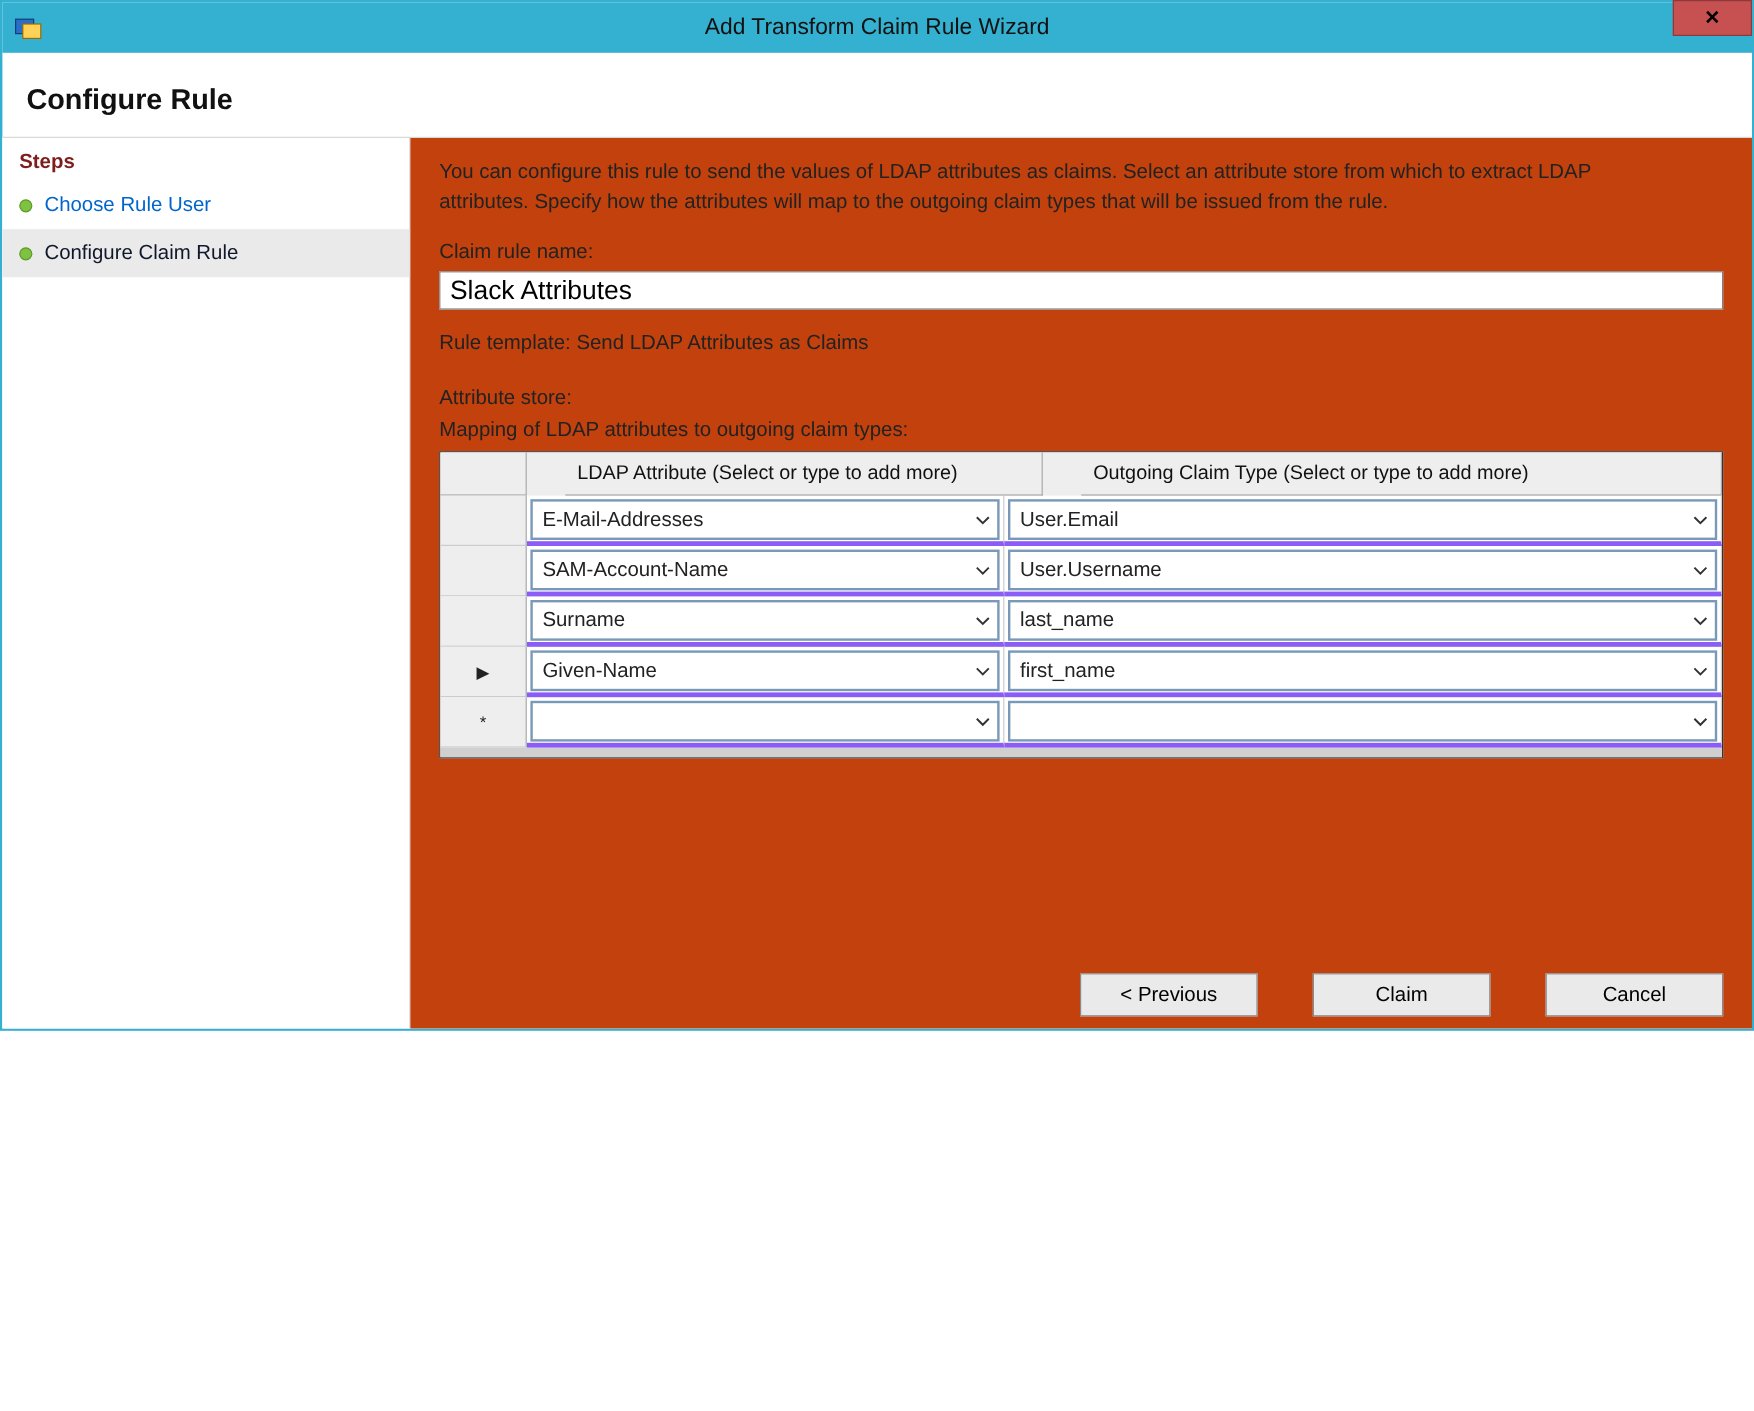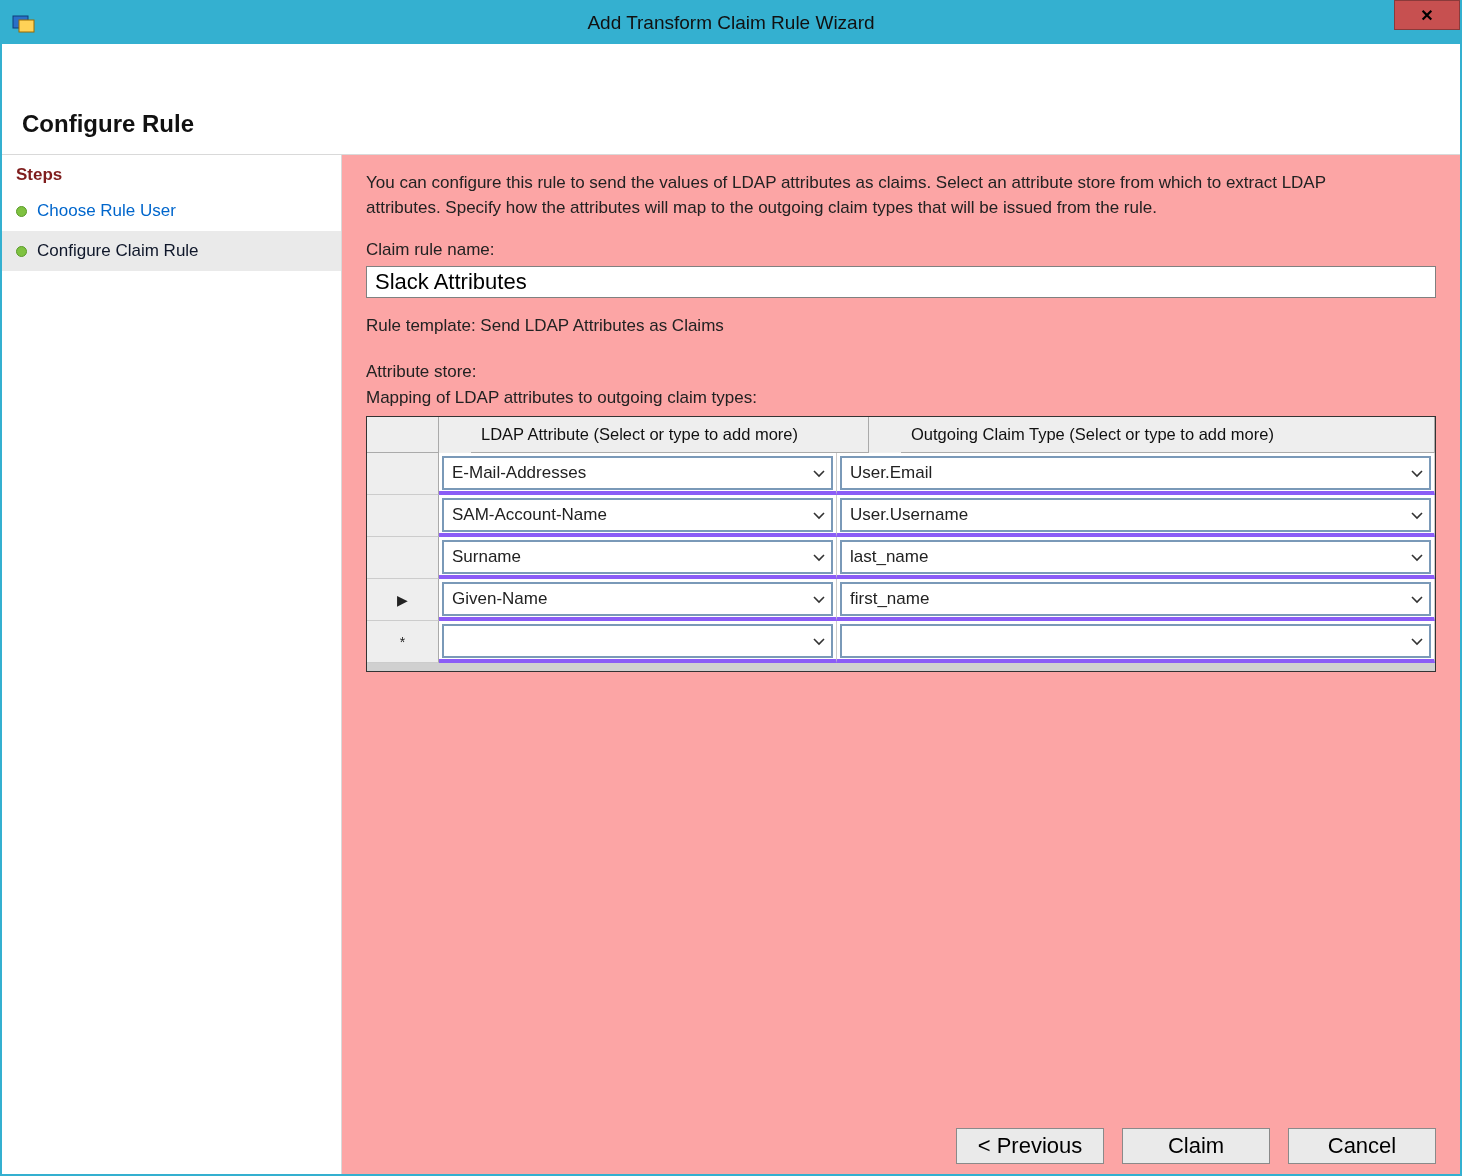--- a/index.html
+++ b/index.html
@@ -7,21 +7,21 @@
     margin: 0;
     font-family: "Segoe UI", Tahoma, sans-serif;
     font-size: 15px;
     background: #fff;
     width: 1462px;
     height: 1176px;
     overflow: hidden;
   }
   .window {
     width: 1462px;
-    height: 1176px;
+    height: 859px;
     border: 2px solid #34b0d0;
     background: #fff;
     display: flex;
     flex-direction: column;
   }
   .titlebar {
     height: 42px;
     background: #34b0d0;
     display: flex;
     align-items: center;
@@ -55,21 +55,20 @@
     font-size: 16px;
     font-weight: bold;
     cursor: pointer;
   }
 
   .header {
     padding: 26px 20px 16px 20px;
     font-size: 24px;
     font-weight: bold;
     color: #111;
-    margin-top: 40px;
   }
 
   .body {
     flex: 1;
     display: flex;
     background: #f0f0f0;
     border-top: 1px solid #d9d9d9;
   }
 
   .sidebar {
@@ -98,21 +97,21 @@
     background: #7fc241;
     border: 1px solid #5a9a2a;
     flex-shrink: 0;
   }
   .step a { color: #0066cc; text-decoration: none; }
   .step.current { background: #eaeaea; color: #0f172a; }
 
   .main {
     flex: 1;
     padding: 16px 24px 10px 24px;
-    background: #fca5a5;
+    background: #c2410c;
     display: flex;
     flex-direction: column;
     font-size: 17px;
     color: #222;
     position: relative;
   }
   .intro { line-height: 1.45; margin-bottom: 20px; max-width: 1010px; }
   .label { margin-bottom: 6px; }
   .text-input {
     width: 100%;
@@ -204,22 +203,23 @@
     display: flex;
     justify-content: flex-end;
     gap: 18px;
   }
   .btn {
     width: 148px;
     height: 36px;
     border: 1px solid #8a8a8a;
     background: #eaeaea;
     font-family: inherit;
-    font-size: 22px;
+    font-size: 17px;
     cursor: pointer;
+    margin-left: 28px;
   }
 
   svg.caret-svg { width: 12px; height: 8px; }
 </style>
 </head>
 <body>
 
 <div class="window">
 
   <div class="titlebar">

